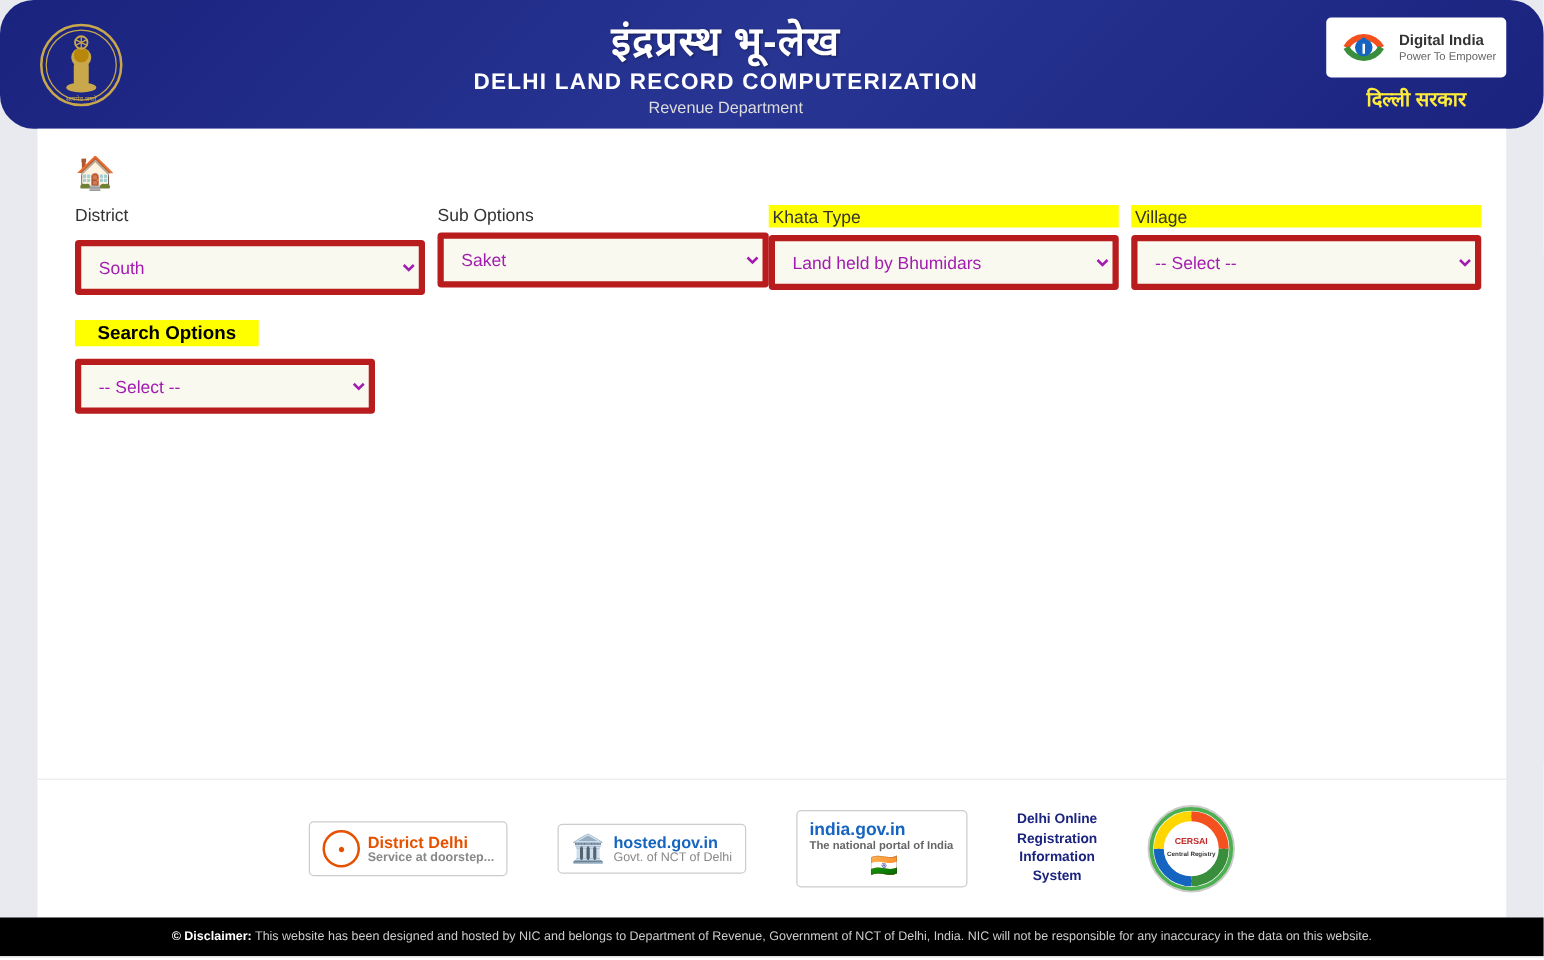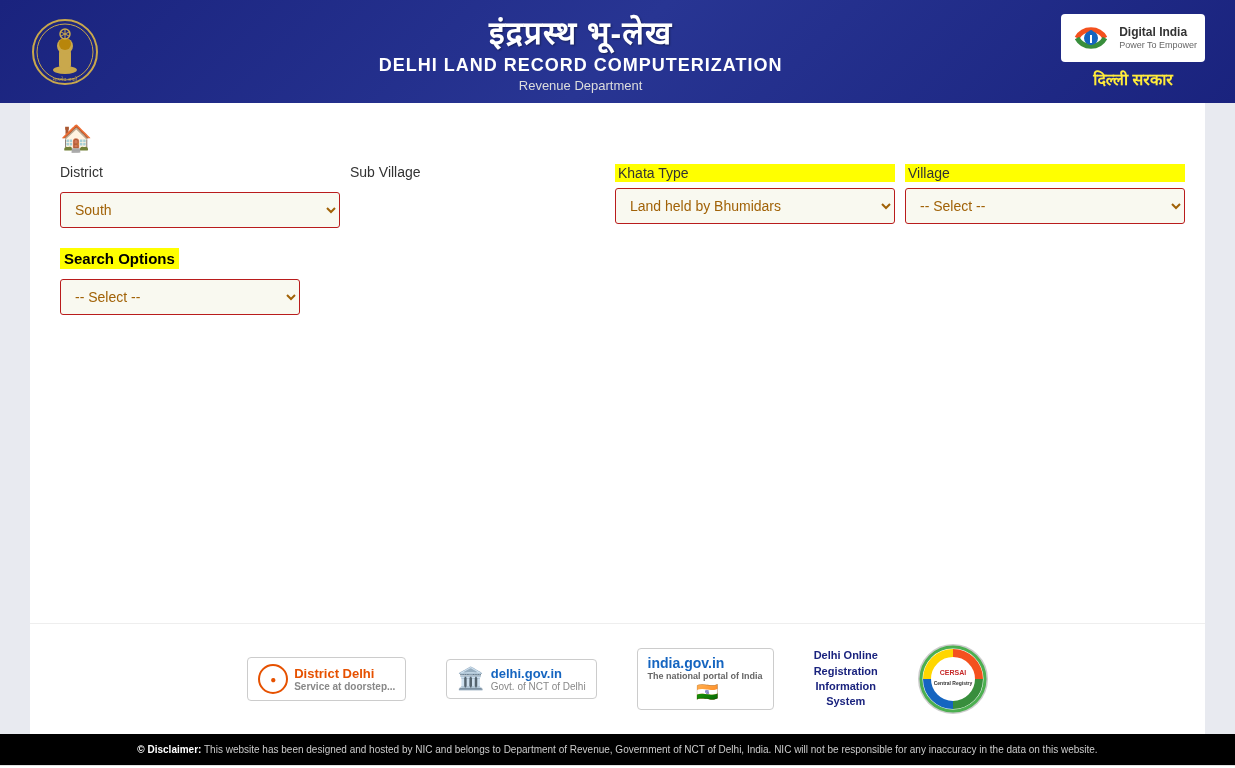--- a/index.html
+++ b/index.html
@@ -11,20 +11,21 @@
 
     
     .header {
       background: linear-gradient(135deg, #1a237e 0%, #283593 50%, #1a237e 100%);
       color: white;
       display: flex;
       align-items: center;
       justify-content: space-between;
       padding: 10px 30px;
       min-height: 100px;
+      border-radius: 27px;
     }
     .header-left {
       display: flex;
       align-items: center;
     }
     .header-emblem {
       width: 70px;
       height: 80px;
       display: flex;
       align-items: center;
@@ -136,34 +137,34 @@
       font-weight: 500;
     }
     .field-label.highlight {
       background: yellow;
       padding: 1px 3px;
     }
 
     select {
       width: 100%;
       padding: 8px 10px;
-      border: 1px solid #b91c1c;
+      border: 5px solid #b91c1c;
       border-radius: 3px;
       font-size: 14px;
-      color: #a16207;
+      color: #a21caf;
       background: #f9f9f0;
       cursor: pointer;
       appearance: auto;
     }
 
     .search-options-label {
       font-size: 15px;
       font-weight: bold;
       background: yellow;
-      padding: 2px 4px;
+      padding: 2px 18px;
       display: inline-block;
       margin-bottom: 10px;
     }
 
     .search-options-select {
       width: 240px;
     }
 
     
     .footer-logos {
@@ -360,21 +361,27 @@
         <option>North East</option>
         <option>North West</option>
         <option>Shahdara</option>
         <option>South East</option>
         <option>South West</option>
         <option>West</option>
       </select>
     </div>
 
     <div class="form-group form-group-subdivision">
-      <label class="field-label">Sub Village</label>
+      <label class="field-label">Sub Options</label>
+      <select>
+        <option value="Saket">Saket</option>
+        <option>Hauz Khas</option>
+        <option>Mehrauli</option>
+        <option>Kalkaji</option>
+      </select>
     </div>
 
     <div class="form-group form-group-khata">
       <label class="field-label highlight">Khata Type</label>
       <select>
         <option value="Land held by Bhumidars">Land held by Bhumidars</option>
         <option>Land held by Asamis</option>
         <option>Nazul Land</option>
       </select>
     </div>
@@ -407,21 +414,21 @@
     <div class="district-delhi-icon">●</div>
     <div>
       <div style="font-size:13px; font-weight:bold; color:#e65100;">District Delhi</div>
       <div style="font-size:10px; color:#888;">Service at doorstep...</div>
     </div>
   </div>
 
   <div class="logo-box delhi-gov-logo">
     <div class="delhi-gov-emblem">🏛️</div>
     <div>
-      <div style="font-size:13px; font-weight:bold; color:#1565c0;">delhi.gov.in</div>
+      <div style="font-size:13px; font-weight:bold; color:#1565c0;">hosted.gov.in</div>
       <div style="font-size:10px; color:#888;">Govt. of NCT of Delhi</div>
     </div>
   </div>
 
   <div class="logo-box india-gov-logo">
     <div>
       <div style="font-size:14px; font-weight:bold; color:#1565c0;">india.gov.in</div>
       <div style="font-size:9px; color:#666;">The national portal of India</div>
     </div>
     <div style="margin-left:4px; font-size:18px;">🇮🇳</div>

